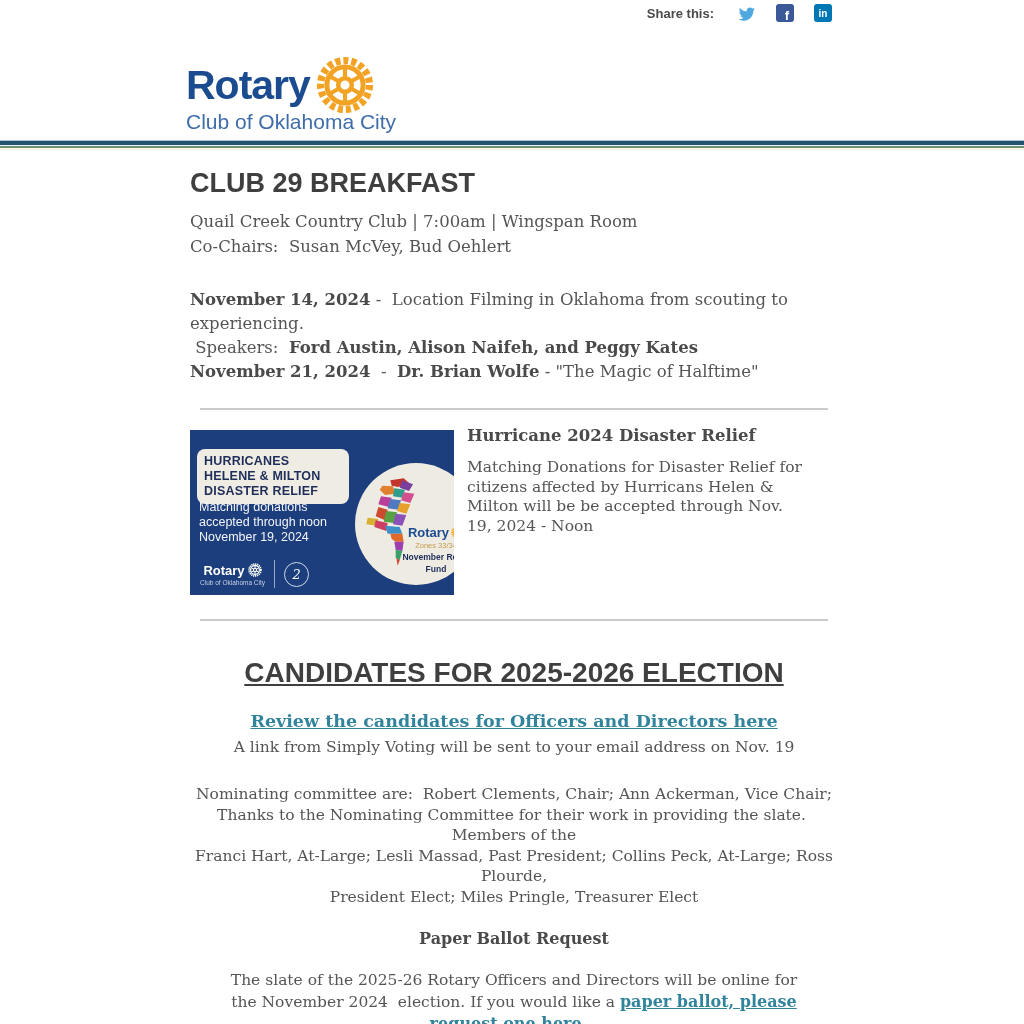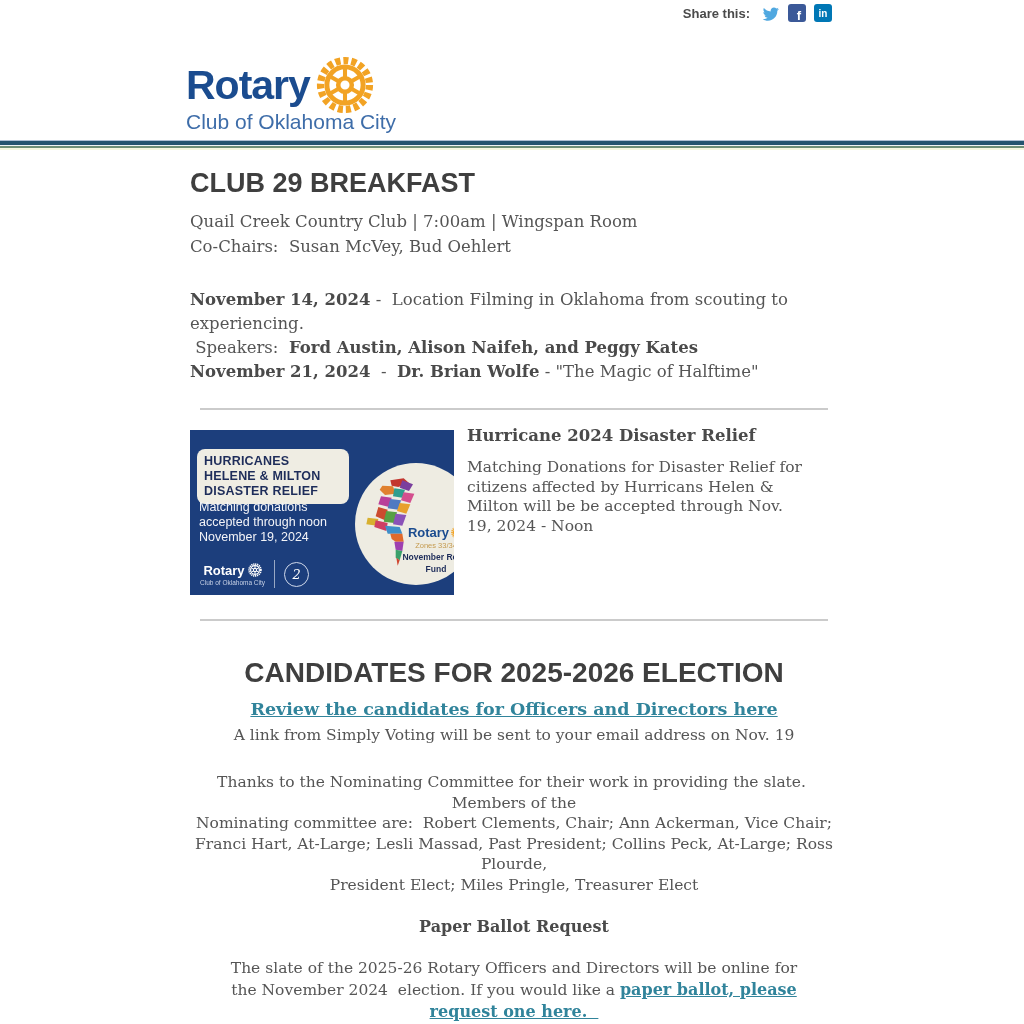--- a/index.html
+++ b/index.html
@@ -1,21 +1,21 @@
 <!DOCTYPE html>
 <html><head>
 <meta charset="utf-8">
 <style>
   * { margin:0; padding:0; box-sizing:border-box; }
   html,body { width:1024px; height:1024px; background:#ffffff; overflow:hidden;
               font-family:"DejaVu Serif", serif; color:#555555; }
   .page { position:relative; width:1024px; height:1024px; background:#fff; }
 
   
-  .share-bar { position:absolute; top:4px; right:192px; display:flex; align-items:center; gap:8px; }
+  .share-bar { position:absolute; top:4px; right:192px; display:flex; align-items:center; gap:20px; }
   .share-label { font-family:"Liberation Sans", sans-serif; font-weight:bold; font-size:13px; color:#4a4a4a; margin-right:4px; }
   .sicon { width:18px; height:18px; display:flex; align-items:center; justify-content:center;
            border-radius:3px; text-decoration:none; cursor:pointer; }
   .sicon.tw { background:transparent; }
   .sicon.fb { background:#3b5998; color:#fff; font-family:"Liberation Sans", sans-serif; font-weight:bold; font-size:13px; }
   .sicon.fb span { position:relative; top:2px; left:2px; }
   .sicon.li { background:#0077b5; color:#fff; font-family:"Liberation Sans", sans-serif; font-weight:bold; font-size:10px; }
 
   
   .logo { position:absolute; top:56px; left:186px; width:260px; }
@@ -67,22 +67,22 @@
               font-style:italic; font-size:13px; }
 
   .hurricane-text { margin-left:13px; width:335px; }
   .h-title { font-weight:bold; font-size:16.5px; color:#4a4a4a; margin-top:-4px; }
   .h-body { margin-top:13px; font-size:15.5px; line-height:19.5px; }
   .teal { color:#31849b; font-weight:bold; text-decoration:underline; cursor:pointer; }
   .h-link { display:inline-block; margin-top:40px; font-size:17px; }
 
   
   .election { text-align:center; }
-  .election h2 { font-family:"Liberation Sans", sans-serif; font-weight:bold; font-size:28px; color:#3f3f3f; margin-top:36px; }
-  .review { margin-top:10px; }
+  .election h2 { font-family:"Liberation Sans", sans-serif; font-weight:bold; font-size:28px; color:#3f3f3f; margin-top:36px;text-decoration:underline; }
+  .review { margin-top:22px; }
   .review a { font-size:17.5px; }
   .simply { font-size:15.5px; margin-top:7px; }
   .committee { margin-top:28px; font-size:15.5px; line-height:20.5px; }
   .ballot-title { margin-top:22px; font-weight:bold; font-size:16px; color:#4a4a4a; }
   .ballot-para { margin-top:22px; font-size:15.5px; line-height:21px; padding:0 30px; }
   .ballot-para a { font-size:16px; }
 </style>
 </head>
 <body>
 
@@ -215,22 +215,22 @@
     <hr class="hr">
 
     <div class="election">
       <h2>CANDIDATES FOR 2025-2026 ELECTION</h2>
       <div class="review">
         <a class="teal">Review the candidates for Officers and Directors here</a>
       </div>
       <div class="simply">A link from Simply Voting will be sent to your email address on Nov. 19</div>
 
       <div class="committee">
+        <div>Nominating committee are:&nbsp; Robert Clements, Chair; Ann Ackerman, Vice Chair;</div>
         <div>Thanks to the Nominating Committee for their work in providing the slate.&nbsp; Members of the</div>
-        <div>Nominating committee are:&nbsp; Robert Clements, Chair; Ann Ackerman, Vice Chair;</div>
         <div>Franci Hart, At-Large; Lesli Massad, Past President; Collins Peck, At-Large; Ross Plourde,</div>
         <div>President Elect; Miles Pringle, Treasurer Elect</div>
       </div>
 
       <div class="ballot-title">Paper Ballot Request</div>
 
       <div class="ballot-para">
         <span>The slate of the 2025-26 Rotary Officers and Directors will be online for the November 2024&nbsp; election. If you would like a </span><a class="teal">paper ballot, please request one here.&nbsp;&nbsp;</a>
       </div>
 

